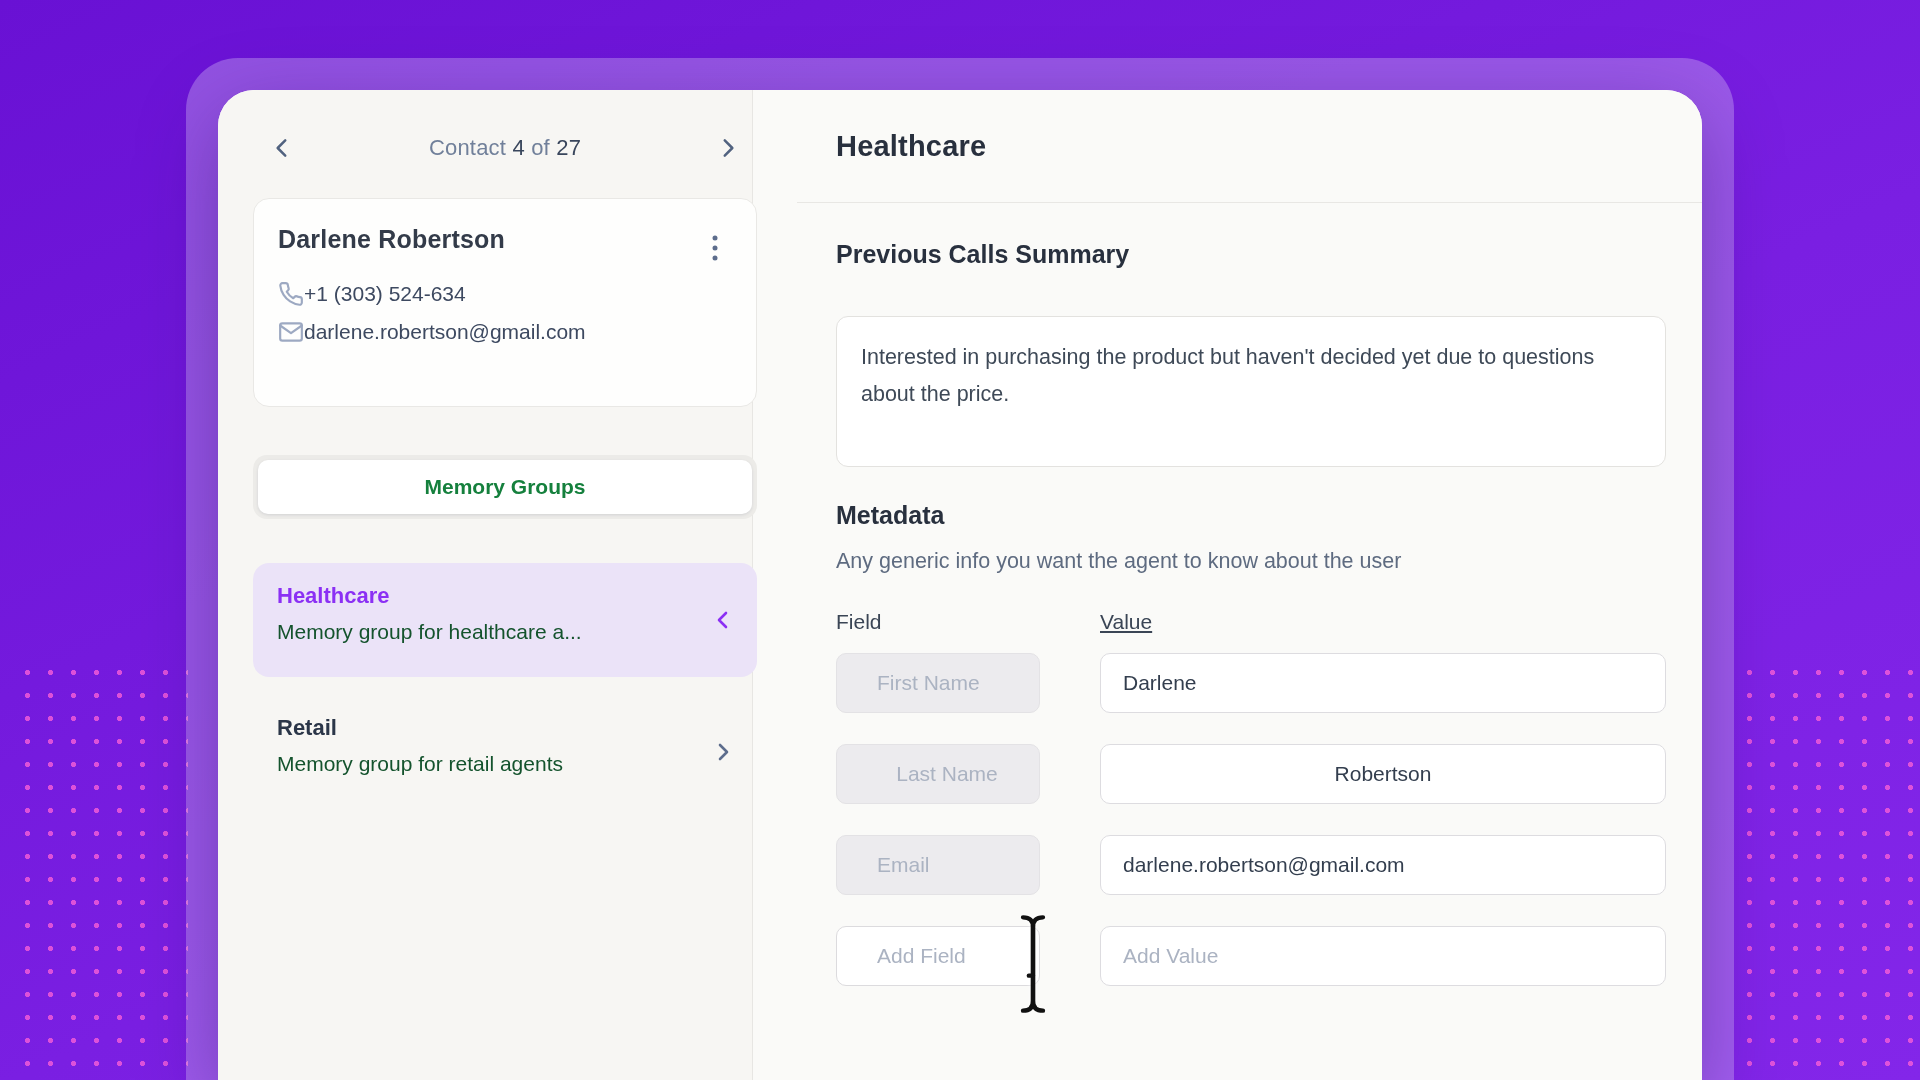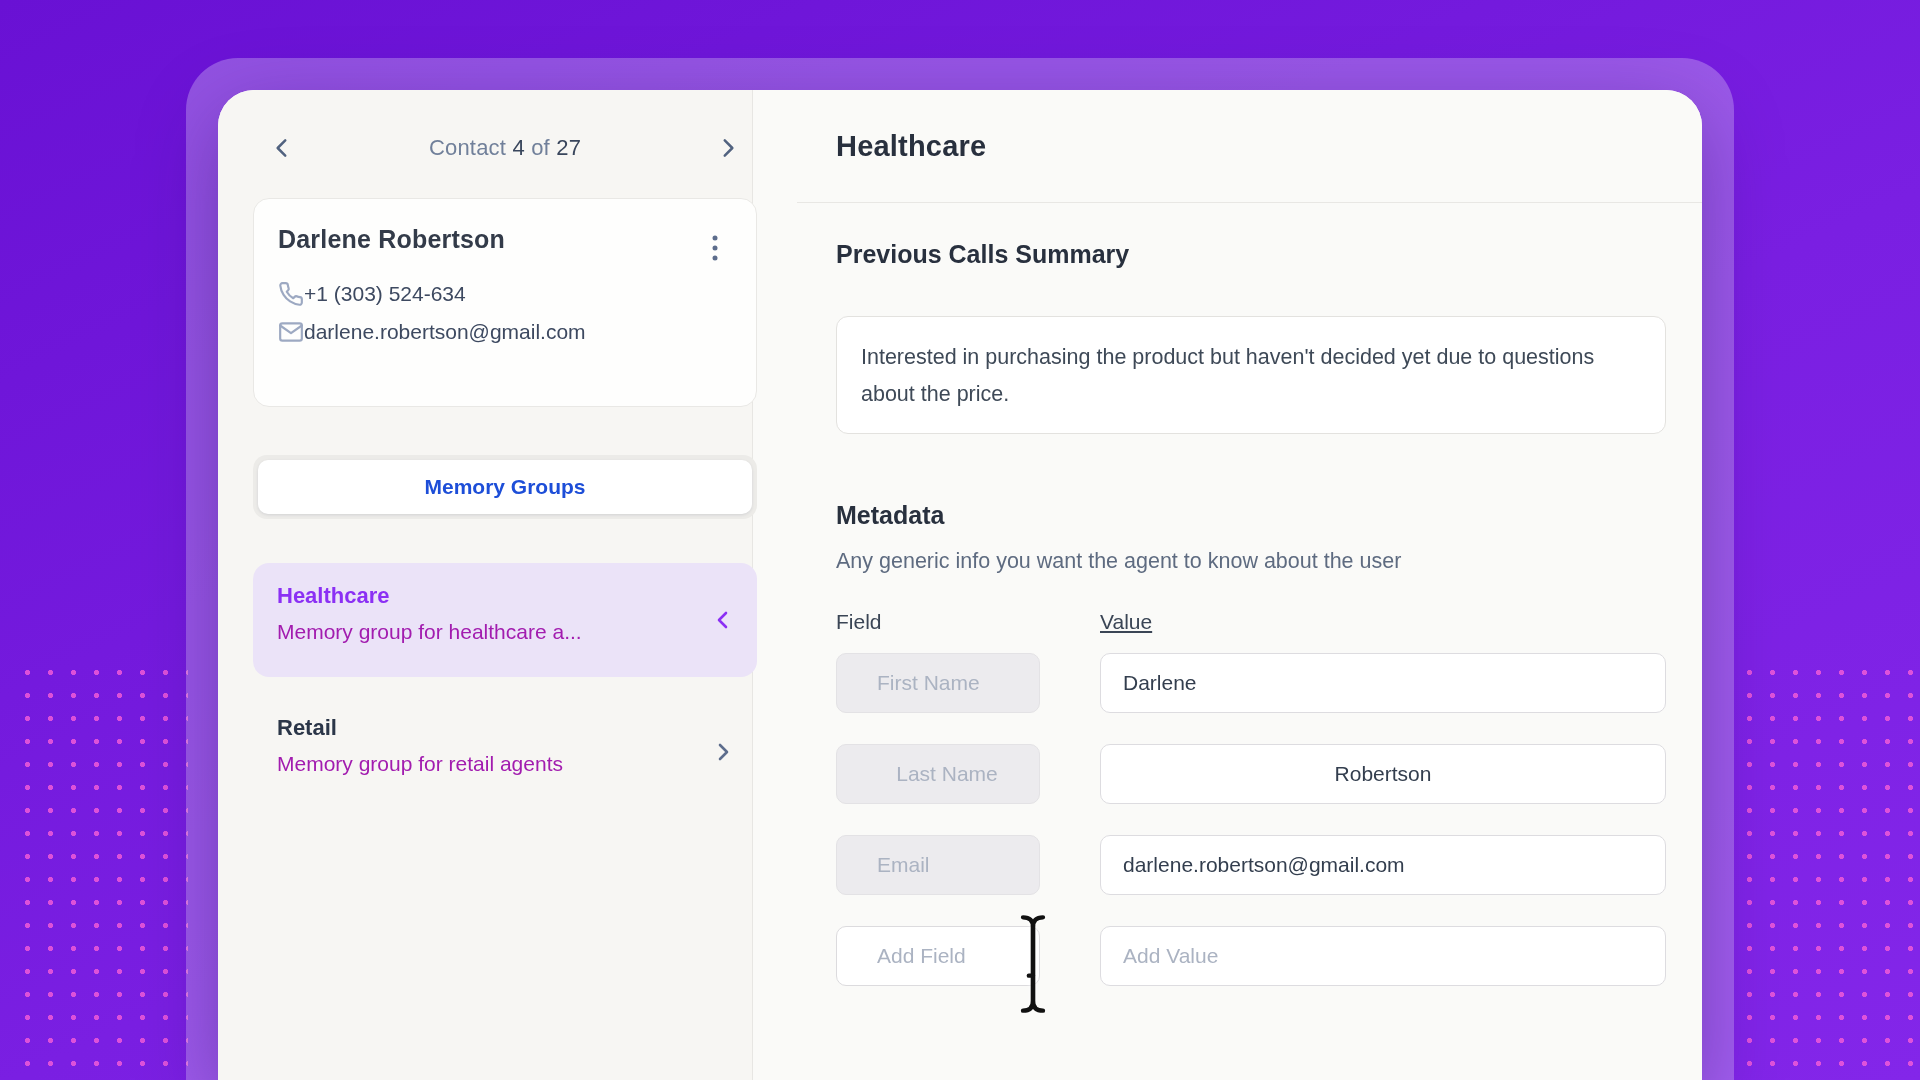--- a/index.html
+++ b/index.html
@@ -58,51 +58,51 @@
 
   .tabs {
     position:absolute; left:35px; top:365px; width:504px; height:64px;
     background:#ECEBE8; border-radius:14px; padding:5px; display:flex;
   }
   .tab {
     flex:1; border:none; background:transparent; border-radius:10px;
     font-family:inherit; font-size:21px; color:#5A6880; cursor:pointer;
   }
   .tab.active {
-    background:#FFFFFF; color:#1d4ed8; font-weight:700;
+    background:#FFFFFF; color:#15803d; font-weight:700;
     box-shadow:0 1px 3px rgba(30,40,70,.12);
   }
 
   .group {
     position:absolute; left:35px; width:504px; height:114px;
     border-radius:16px; padding:20px 24px; cursor:pointer;
   }
   .group.selected { background:#EBE3F8; }
   .group-1 { top:473px; }
   .group-2 { top:605px; }
   .group-title { font-size:22px; font-weight:700; color:#2B3648; }
   .group.selected .group-title { color:#8B30F4; }
-  .group-desc { font-size:21px; color:#a21caf; margin-top:11px; }
+  .group-desc { font-size:21px; color:#14532d; margin-top:11px; }
   .group-chevron { position:absolute; right:22px; top:50%; transform:translateY(-50%); display:flex; }
 
   
   .main { position:absolute; left:579px; top:0; right:0; bottom:0; background:#FAFAF8; }
   .main-header {
     height:113px; border-bottom:1px solid #E8E7E4;
     display:flex; align-items:center; padding-left:39px;
   }
   .main-title { font-size:29px; font-weight:700; color:#28303E; letter-spacing:.2px; }
 
   .section-heading { position:absolute; left:39px; font-size:25px; font-weight:700; color:#28303E; }
   .h-summary { top:150px; }
   .h-metadata { top:411px; }
   .sub-text { position:absolute; left:39px; top:459px; font-size:21.5px; color:#5E6B80; }
 
   .summary-box {
-    position:absolute; left:39px; top:226px; width:830px; height:118px;
+    position:absolute; left:39px; top:226px; width:830px; height:151px;
     background:#FFFFFF; border:1px solid #E3E2DF; border-radius:12px;
     padding:22px 24px; font-size:21.5px; line-height:37px; color:#3E4957;
   }
 
   .col-label { position:absolute; top:520px; font-size:21px; color:#3A4555; font-weight:500; }
   .col-field { left:39px; }
   .col-value { left:303px;text-decoration:underline; }
 
   .meta-input {
     position:absolute; height:60px; border-radius:10px;

